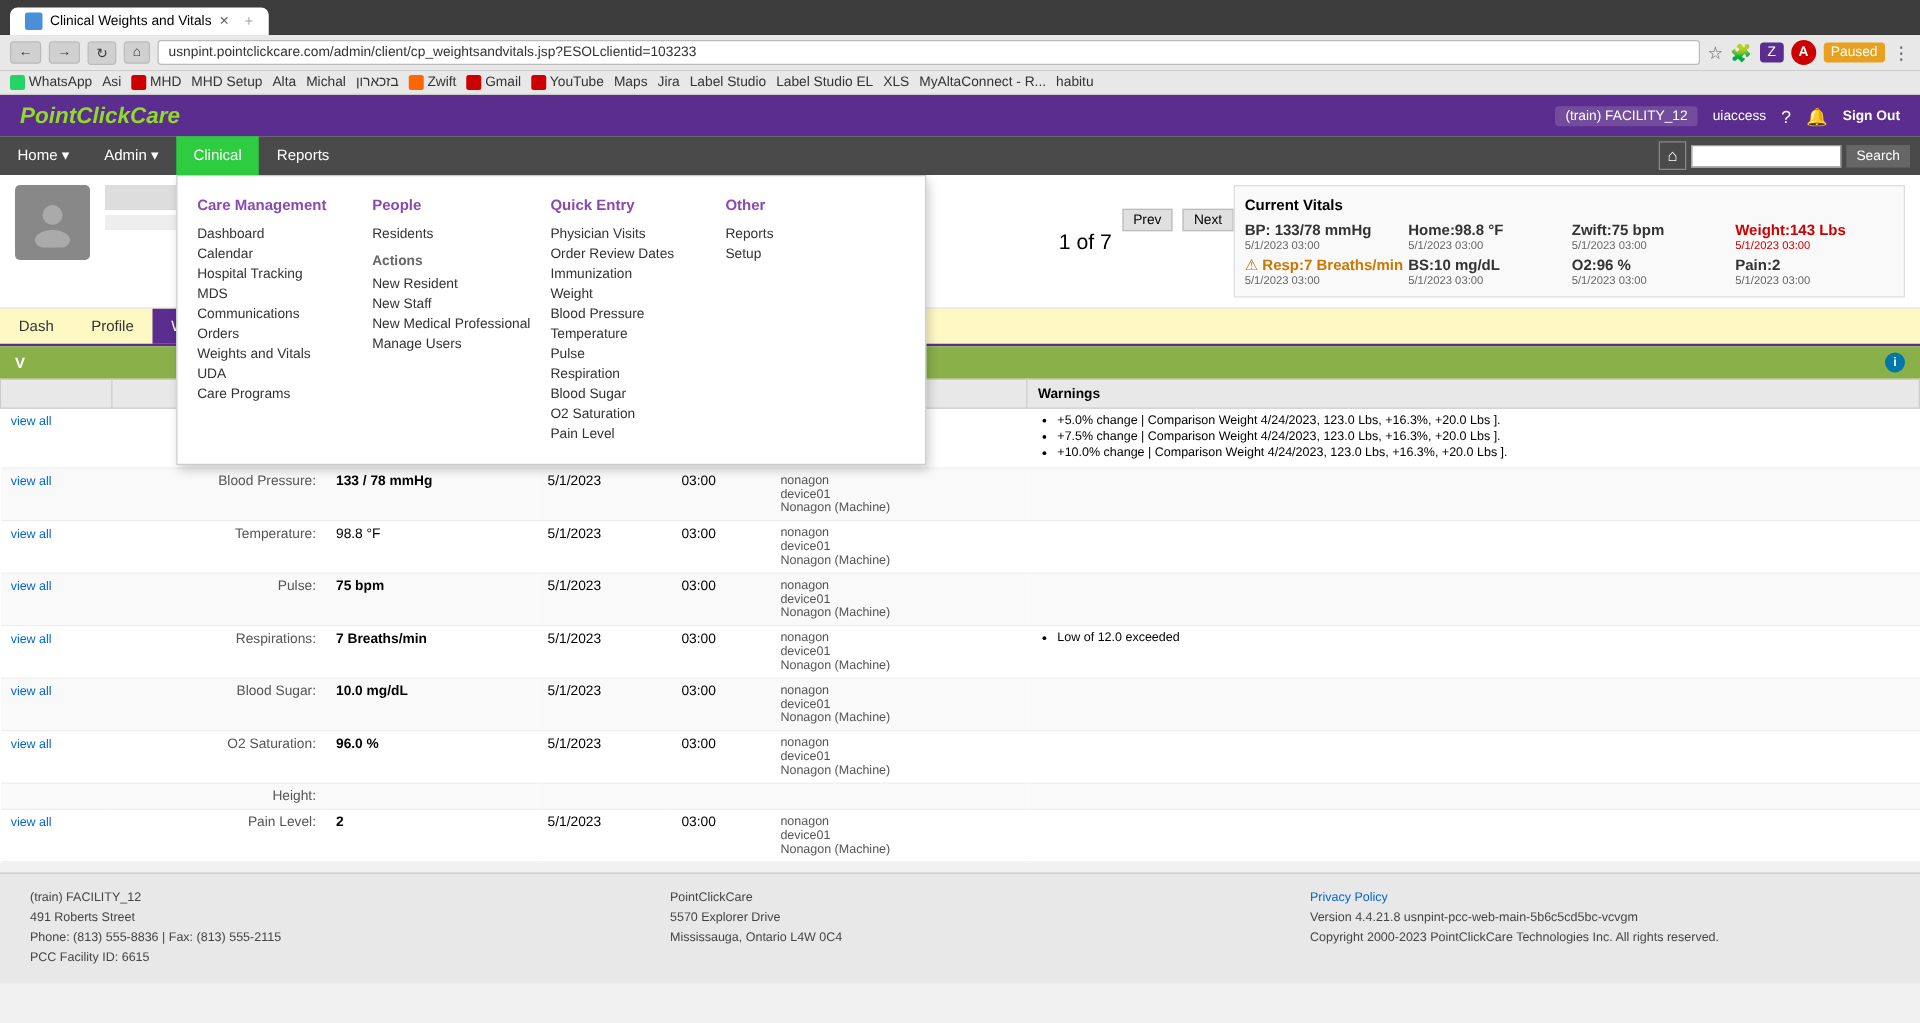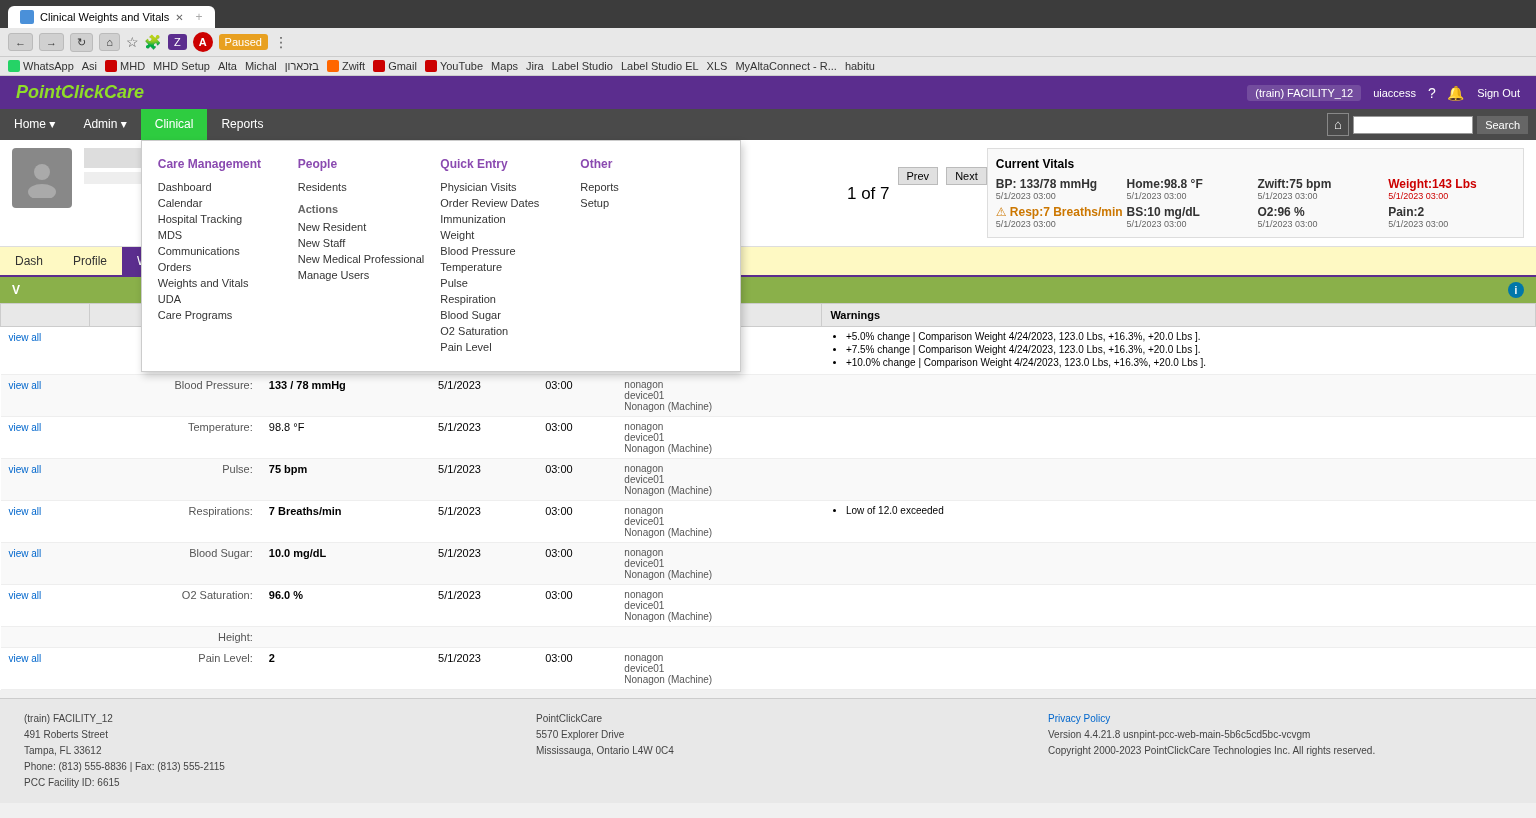--- a/index.html
+++ b/index.html
@@ -17,21 +17,21 @@
     .bookmark-bar { background: #e8e8e8; padding: 3px 8px; display: flex; align-items: center; gap: 8px; border-bottom: 1px solid #ccc; font-size: 11px; overflow: hidden; }
     .bookmark-item { color: #333; cursor: pointer; white-space: nowrap; display: flex; align-items: center; gap: 3px; text-align: right; }
     .bm-icon { width: 12px; height: 12px; border-radius: 2px; display: inline-block; }
 
     
     .app-header { background: #5b2d8e; padding: 6px 16px; display: flex; align-items: center; justify-content: space-between; }
     .app-logo { color: #8fdc28; font-size: 18px; font-weight: bold; font-style: italic; }
     .header-right { display: flex; align-items: center; gap: 12px; color: #fff; font-size: 11px; }
     .facility-badge { background: rgba(255,255,255,0.15); padding: 2px 8px; border-radius: 3px; cursor: pointer; }
     .header-icon { color: #fff; cursor: pointer; font-size: 14px; }
-    .signin-btn { color: #fff; cursor: pointer; font-size: 11px; }
+    .signin-btn { color: #fff; cursor: pointer; font-size: 11px; font-weight: bold; }
 
     
     .nav-bar { background: #4a4a4a; display: flex; align-items: stretch; }
     .nav-item { color: #fff; padding: 8px 14px; cursor: pointer; font-size: 12px; position: relative; }
     .nav-item.active { background: #2ecc40; color: #fff; }
     .search-area { margin-left: auto; display: flex; align-items: center; padding: 4px 8px; gap: 4px; }
     .search-input { padding: 2px 6px; border: 1px solid #999; font-size: 11px; width: 120px; }
     .search-btn { background: #666; color: #fff; border: none; padding: 3px 8px; cursor: pointer; font-size: 11px; }
     .home-btn { color: #fff; padding: 6px 8px; cursor: pointer; }
 
@@ -87,20 +87,21 @@
     <span class="tab-close">✕</span>
     <span style="margin-left:6px;color:#aaa;font-size:12px;">+</span>
   </div>
 </div>
 
 <div class="browser-toolbar">
   <button class="nav-btn">←</button>
   <button class="nav-btn">→</button>
   <button class="nav-btn">↻</button>
   <button class="nav-btn">⌂</button>
+  <input class="address-bar" type="text" value="usnpint.pointclickcare.com/admin/client/cp_weightsandvitals.jsp?ESOLclientid=103233" style="">
   <span style="font-size:14px;color:#555;cursor:pointer;">☆</span>
   <span style="font-size:14px;color:#555;cursor:pointer;">🧩</span>
   <span style="background:#5b2d8e;color:#fff;padding:2px 6px;border-radius:3px;font-size:11px;">Z</span>
   <span style="background:#c00;color:#fff;width:20px;height:20px;border-radius:50%;display:inline-flex;align-items:center;justify-content:center;font-size:11px;font-weight:bold;">A</span>
   <span style="background:#e8a020;color:#fff;padding:2px 6px;border-radius:3px;font-size:11px;">Paused</span>
   <span style="font-size:14px;color:#555;cursor:pointer;">⋮</span>
 </div>
 
 <div class="bookmark-bar">
   <span class="bookmark-item">
@@ -381,21 +382,20 @@
     </tr>
       </tbody>
   </table>
 
 </div>
 
 <div class="footer">
   <div class="footer-col">
     <div>(train) FACILITY_12</div>
     <div>491 Roberts Street</div>
-    <div>Tampa, FL 33612</div>
     <div>Phone: (813) 555-8836 | Fax: (813) 555-2115</div>
     <div>PCC Facility ID: 6615</div>
   </div>
   <div class="footer-col">
     <div>PointClickCare</div>
     <div>5570 Explorer Drive</div>
     <div>Mississauga, Ontario L4W 0C4</div>
   </div>
   <div class="footer-col">
     <div><a class="footer-link">Privacy Policy</a></div>

